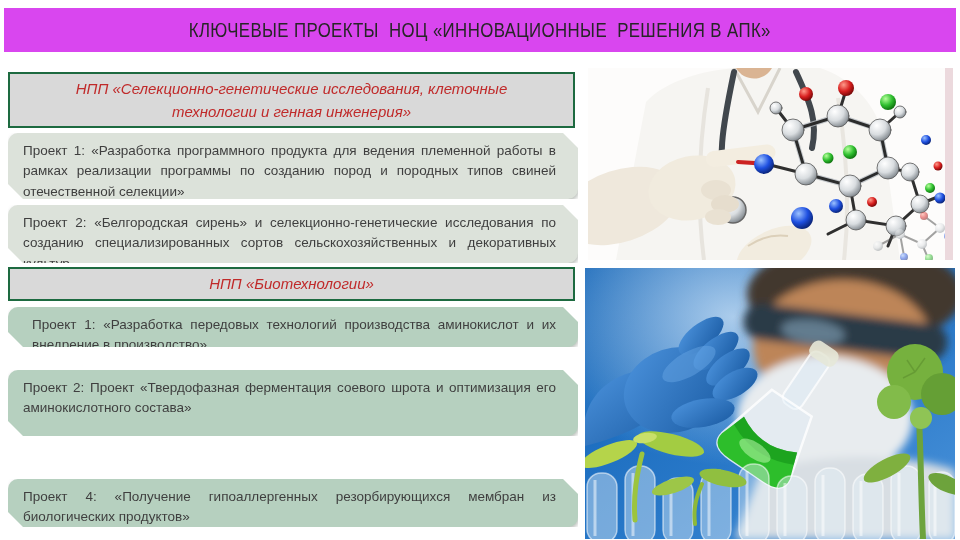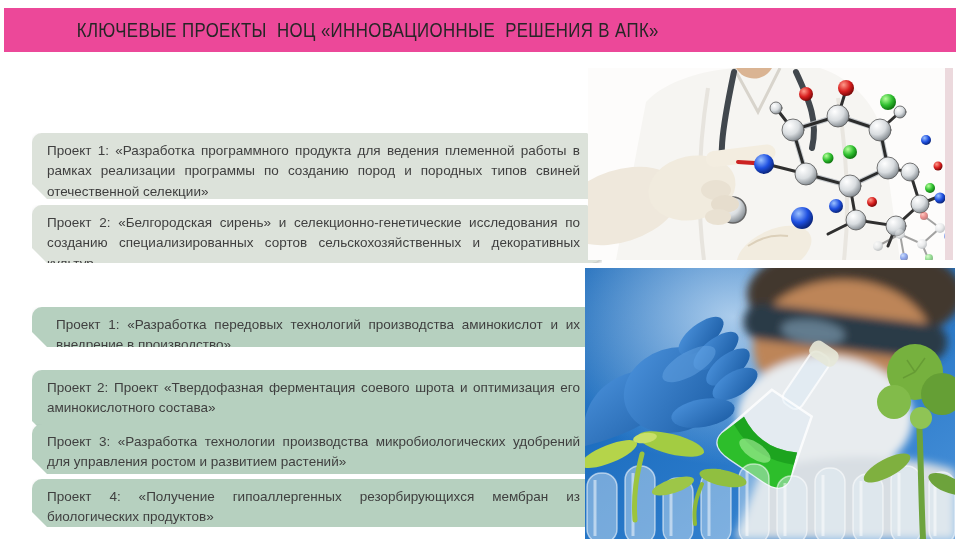--- a/index.html
+++ b/index.html
@@ -3,21 +3,21 @@
 <meta charset="utf-8">
 <style>
   html,body{margin:0;padding:0;background:#ffffff;}
   .slide{
     position:relative;width:960px;height:540px;overflow:hidden;
     background:#ffffff;font-family:"Liberation Sans","DejaVu Sans",sans-serif;
   }
   
   .titlebar{
     position:absolute;left:4px;top:8px;width:952px;height:44px;
-    background:#ec4899;display:flex;align-items:center;
+    background:#d946ef;display:flex;align-items:center;justify-content:center;
   }
   .titlebar .t{
     display:inline-block;transform:scaleX(.8);transform-origin:center;
     font-size:21px;font-weight:400;color:#262626;letter-spacing:.5px;white-space:pre;
   }
   
   .npp{
     position:absolute;left:8px;width:567px;box-sizing:border-box;
     background:#d9d9d9;border:2px solid #1d6a40;
     display:flex;align-items:center;justify-content:center;text-align:center;
@@ -28,21 +28,20 @@
   .npp2{top:267px;height:34px;}
   
   .proj{
     position:absolute;left:8px;width:570px;box-sizing:border-box;
     font-size:13.5px;line-height:1.5;color:#3f3f3f;
     padding:8px 22px 16px 15px;
     text-align:justify;text-align-last:left;
     border-radius:10px 0 10px 0;
     clip-path:polygon(0 0,calc(100% - 15px) 0,100% 15px,100% 100%,15px 100%,0 calc(100% - 15px));
     filter:drop-shadow(1px 2px 2px rgba(100,110,100,.45));
-    margin-left:24px;
   }
   .bg-a{background:#dce2da;}
   .bg-b{background:#b6d0bf;}
   .p11{top:133px;height:66px;}
   .p12{top:205px;height:58px;}
   .p21{top:307px;height:40px;padding-left:24px;}
   .p22{top:370px;height:66px;}
   .p23{top:424px;height:50px;}
   .p24{top:479px;height:48px;}
   
@@ -53,26 +52,27 @@
 </style>
 </head>
 <body>
 
 <div class="slide">
 
   <header class="titlebar">
     <span class="t">КЛЮЧЕВЫЕ ПРОЕКТЫ  НОЦ «ИННОВАЦИОННЫЕ  РЕШЕНИЯ В АПК»</span>
   </header>
 
+  <div class="npp npp1">НПП  «Селекционно-генетические исследования, клеточные технологии и генная инженерия»</div>
   <div class="proj bg-a p11">Проект 1: «Разработка программного продукта для ведения племенной работы в рамках реализации программы по созданию пород и породных типов свиней отечественной селекции»</div>
   <div class="proj bg-a p12">Проект 2: «Белгородская сирень» и селекционно-генетические исследования по созданию специализированных сортов сельскохозяйственных и декоративных культур</div>
 
+  <div class="npp npp2">НПП «Биотехнологии»</div>
   <div class="proj bg-b p21">Проект 1: «Разработка передовых технологий производства аминокислот и их внедрение в производство»</div>
   <div class="proj bg-b p22">Проект 2: Проект «Твердофазная ферментация соевого шрота и оптимизация его аминокислотного состава»</div>
-  <div class="proj bg-b p23">Проект 3: «Разработка технологии производства микробиологических удобрений для управления ростом и развитием растений»</div>
   <div class="proj bg-b p24">Проект 4: «Получение гипоаллергенных резорбирующихся мембран из биологических продуктов»</div>
 
   <figure class="photo photo-top" style="margin:0" aria-label="Врач со стетоскопом указывает на 3D-модель молекулы">
     <svg width="365" height="192" viewBox="0 0 365 192">
       <defs>
         <radialGradient id="gSilver" cx="35%" cy="30%" r="75%">
           <stop offset="0%" stop-color="#ffffff"></stop>
             <stop offset="55%" stop-color="#d9dde0"></stop>
             <stop offset="100%" stop-color="#7e858b"></stop>
         </radialGradient>

